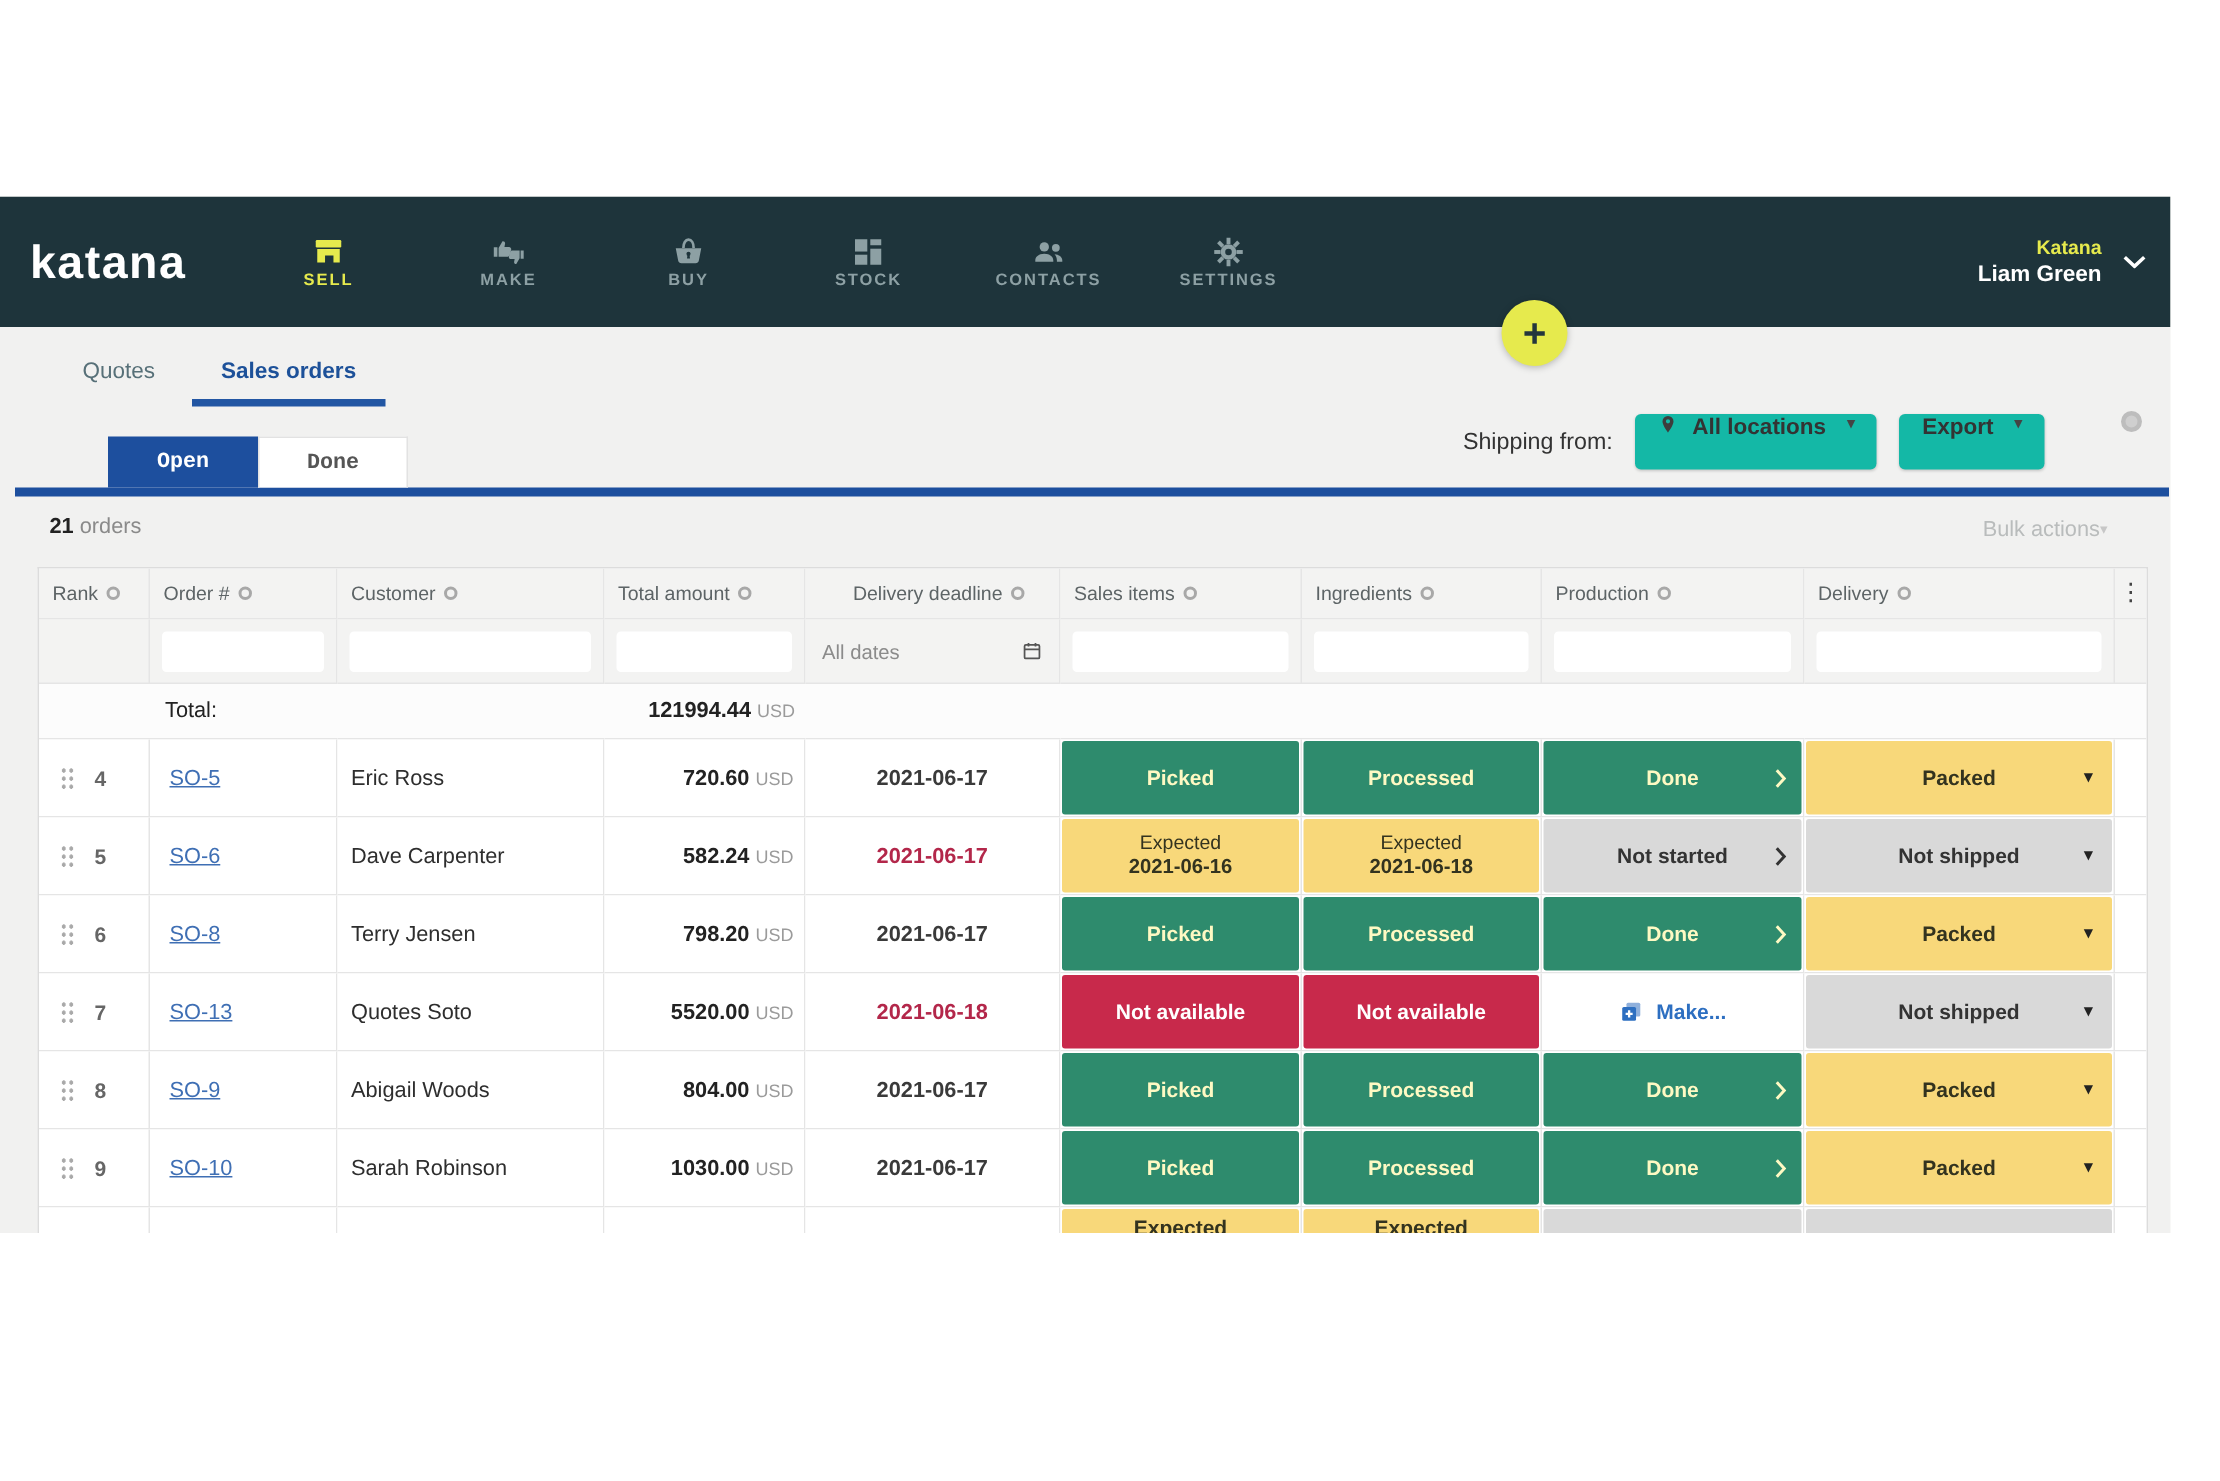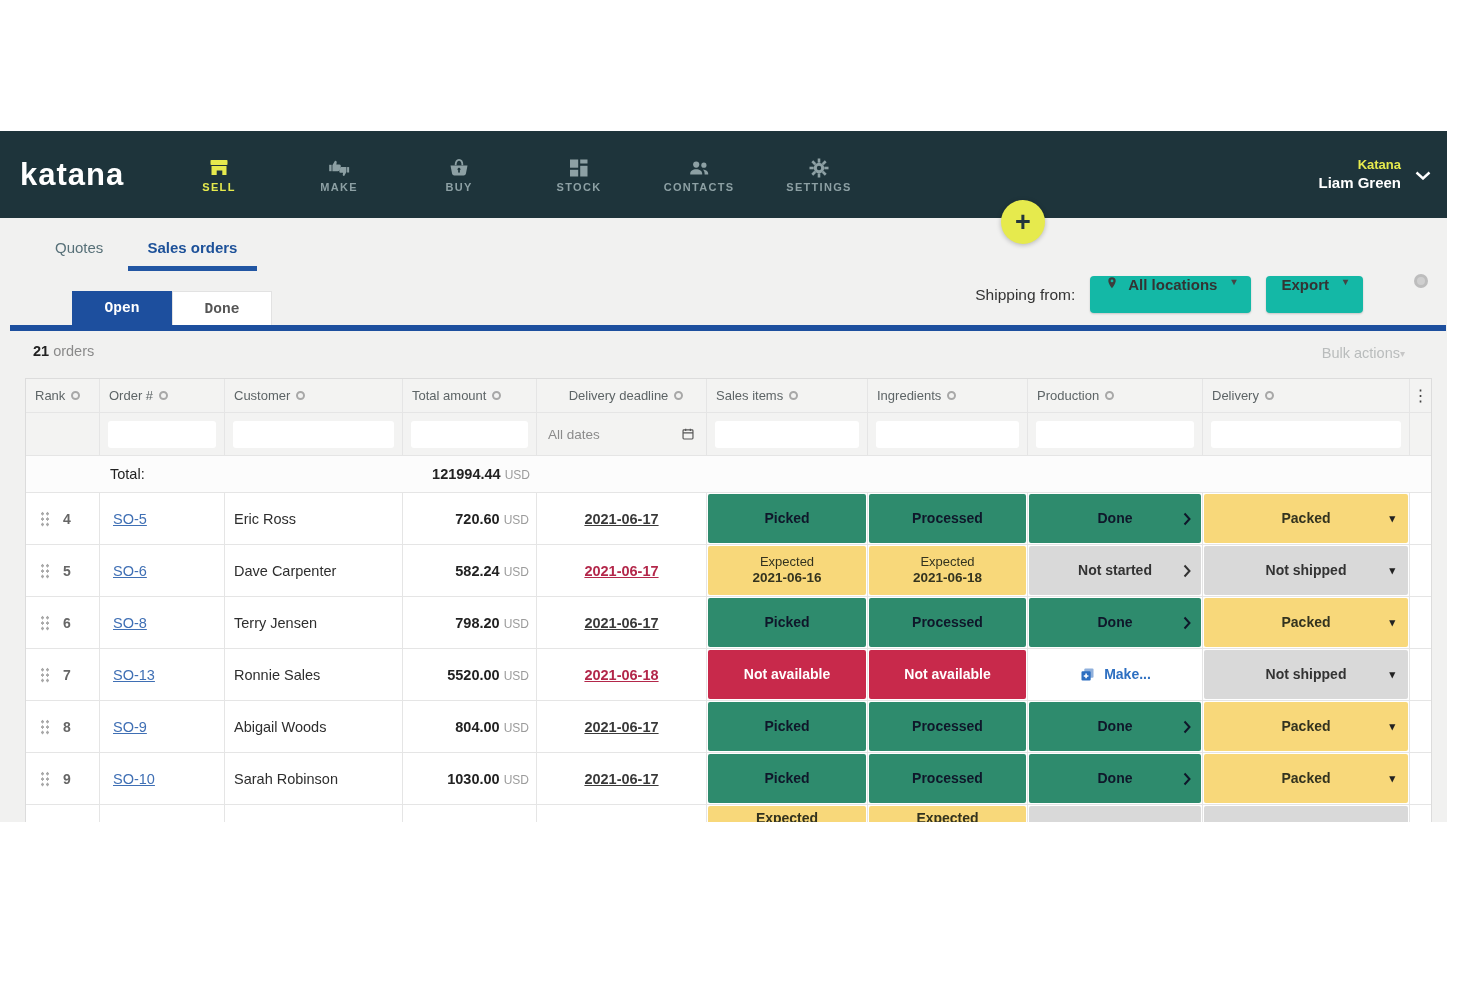--- a/index.html
+++ b/index.html
@@ -103,28 +103,28 @@
 
   .trow.drow .cell{height:52px;background:#fff;}
   .drag-handle{width:10px;height:16px;margin-left:14px;flex:none;cursor:grab;
        background-image:radial-gradient(circle,#a9a9a9 1.4px,transparent 1.5px);
        background-size:5px 5.4px;}
   .rank-num{margin-left:13px;font-weight:700;color:#666;font-size:14px;}
   .order-link{color:var(--link-blue);text-decoration:underline;font-size:14.5px;
        padding-left:13px;cursor:pointer;}
   .cust{font-size:14.5px;color:#2e2e2e;padding-left:9px;}
   .c-deadline{justify-content:center;}
-  .deadline{font-size:14.5px;font-weight:600;color:#3a3a3a;text-decoration:underline;}
+  .deadline{font-size:14.5px;font-weight:600;color:#3a3a3a;}
   .deadline.overdue{color:var(--overdue);}
 
   .chip-cell{padding:1px;}
   .chip{width:100%;height:100%;border-radius:2px;display:flex;flex-direction:column;
        align-items:center;justify-content:center;position:relative;font-size:14px;
        font-weight:600;cursor:pointer;line-height:1.25;}
-  .chip.green{background:var(--chip-green);color:#0f172a;}
+  .chip.green{background:var(--chip-green);color:#fef9c3;}
   .chip.red{background:var(--chip-red);color:#fff;}
   .chip.yellow{background:var(--chip-yellow);color:#33331f;}
   .chip.gray{background:var(--chip-gray);color:#333;}
   .chip.make{background:#fff;color:#2d6fc1;flex-direction:row;gap:8px;font-weight:700;}
   .chip .line1{font-weight:400;font-size:13px;}
   .chip .sub{font-weight:700;font-size:13.5px;}
   .chip .chev{position:absolute;right:10px;top:50%;transform:translateY(-50%);display:flex;}
   .chip .dcaret{position:absolute;right:13px;top:50%;transform:translateY(-50%);
        font-size:11px;color:#222;}
   .chip.top{justify-content:flex-start;padding-top:4px;}
@@ -505,21 +505,21 @@
         </div>
         <div class="trow drow">
           <div class="cell c-rank">
             <span class="drag-handle"></span>
             <span class="rank-num">7</span>
           </div>
           <div class="cell c-order">
             <a class="order-link">SO-13</a>
           </div>
           <div class="cell c-customer">
-            <span class="cust">Ronnie Sales</span>
+            <span class="cust">Quotes Soto</span>
           </div>
           <div class="cell c-total">
             <div class="amount-wrap">
               <span class="amount">5520.00</span>
               <span class="usd">USD</span>
             </div>
           </div>
           <div class="cell c-deadline">
             <span class="deadline overdue">2021-06-18</span>
           </div>

